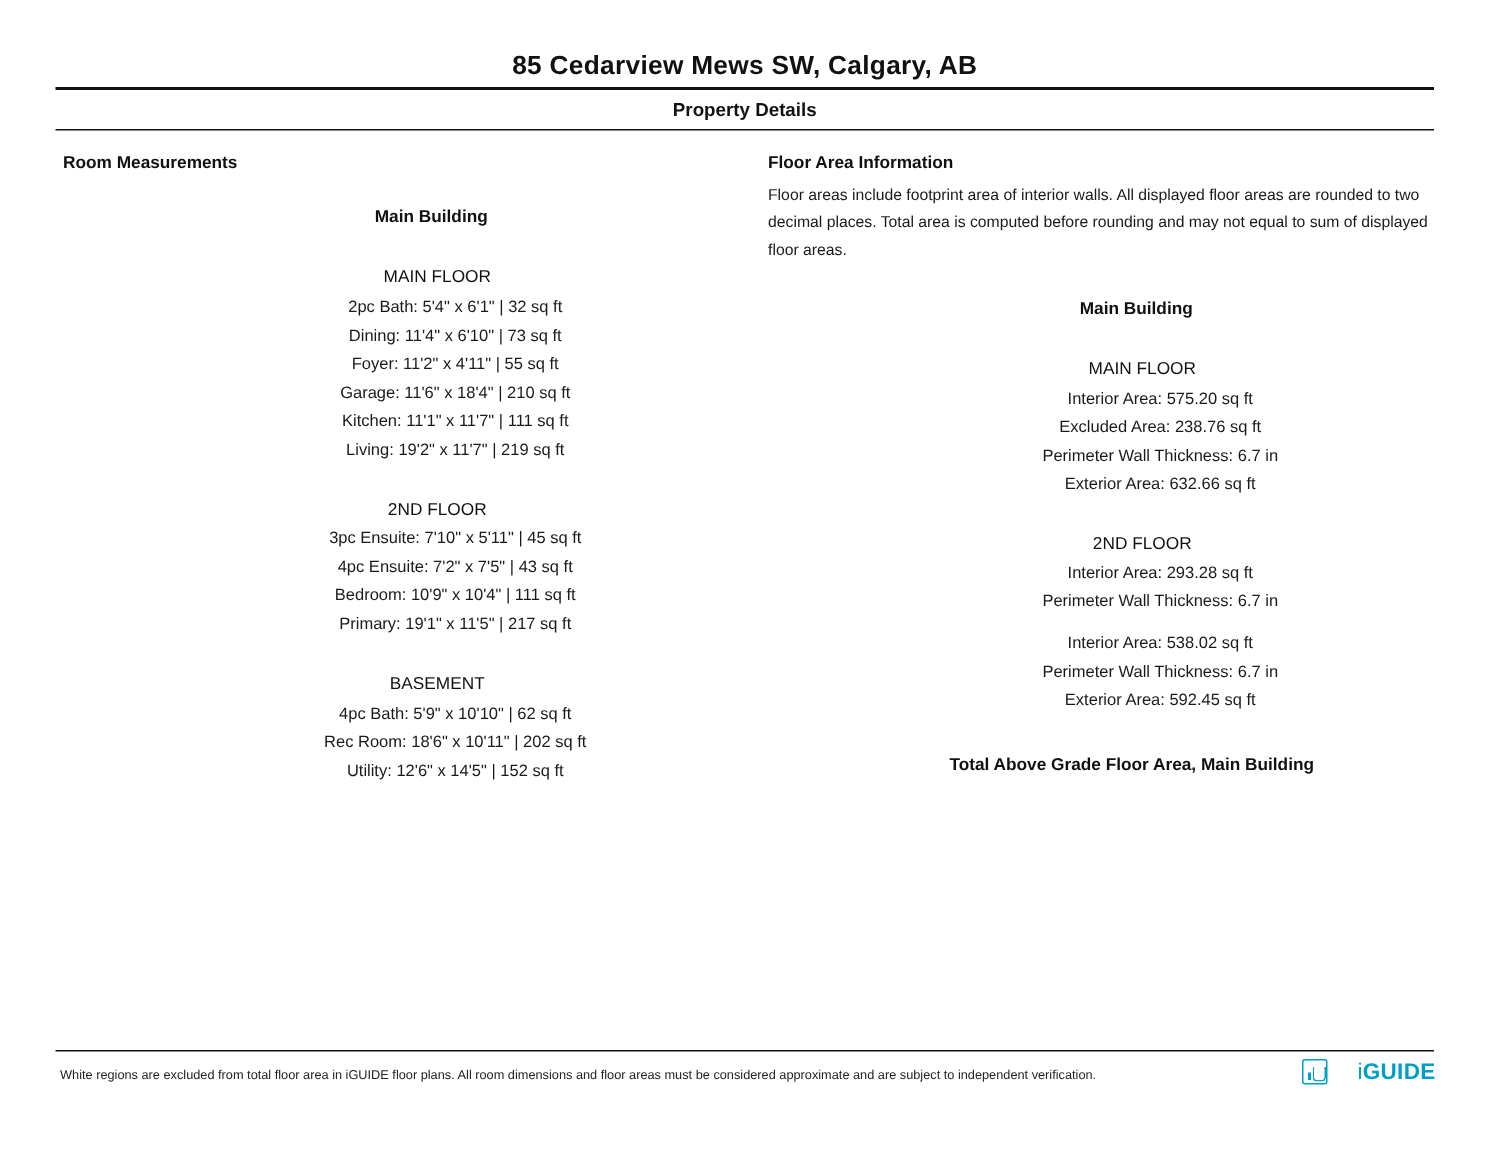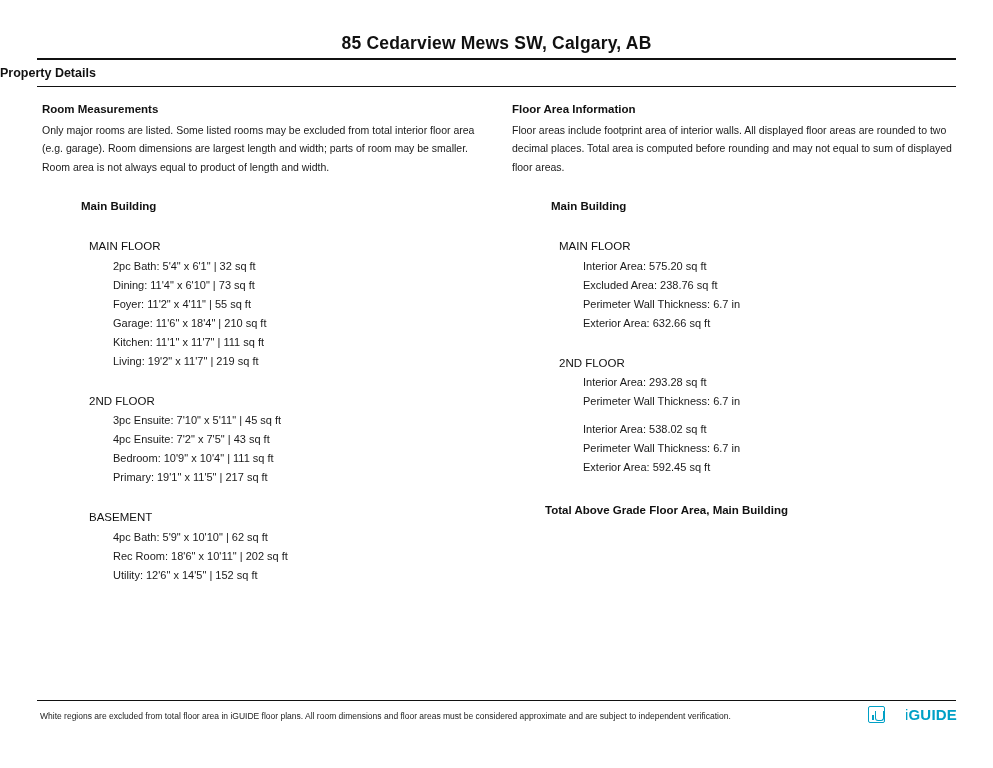--- a/index.html
+++ b/index.html
@@ -42,21 +42,21 @@
     top: 58px;
     width: 919px;
     height: 2px;
     background: #111;
   }
   .doc-subtitle {
     position: absolute;
     left: 0;
     top: 66px;
     width: 993px;
-    text-align: left;
+    text-align: center;
     font-size: 12.5px;
     font-weight: bold;
     color: #111;
   }
   .rule-sub {
     position: absolute;
     left: 37px;
     top: 86px;
     width: 919px;
     height: 1px;
@@ -81,20 +81,21 @@
   }
   .col-note {
     font-size: 10.5px;
     line-height: 1.78;
     color: #1a1a1a;
     margin: 0;
   }
 
   .building {
     margin-top: 24px;
+    text-align: center;
   }
   .building-name {
     font-size: 11.5px;
     font-weight: bold;
     margin-left: 39px;
     margin-bottom: 8px;
     color: #111;
   }
   .floor {
     margin-bottom: 17px;
@@ -192,21 +193,20 @@
 
 <div class="page">
 
   <div class="doc-title">85 Cedarview Mews SW, Calgary, AB</div>
   <div class="rule-top"></div>
   <div class="doc-subtitle">Property Details</div>
   <div class="rule-sub"></div>
 
   <div class="col col-left">
     <div class="col-heading">Room Measurements</div>
-    <p class="col-note">Only major rooms are listed. Some listed rooms may be excluded from total interior floor area (e.g. garage). Room dimensions are largest length and width; parts of room may be smaller. Room area is not always equal to product of length and width.</p>
 
     <div class="building">
       <div class="building-name">Main Building</div>
 
       <div class="floor">
         <div class="floor-name">MAIN FLOOR</div>
         <div class="entry">2pc Bath: 5'4" x 6'1" | 32 sq ft</div>
         <div class="entry">Dining: 11'4" x 6'10" | 73 sq ft</div>
         <div class="entry">Foyer: 11'2" x 4'11" | 55 sq ft</div>
         <div class="entry">Garage: 11'6" x 18'4" | 210 sq ft</div>

